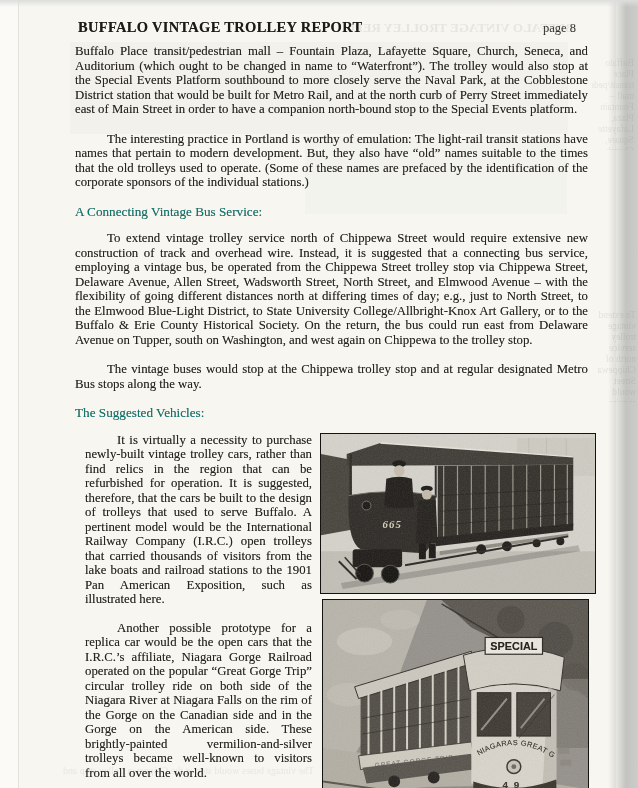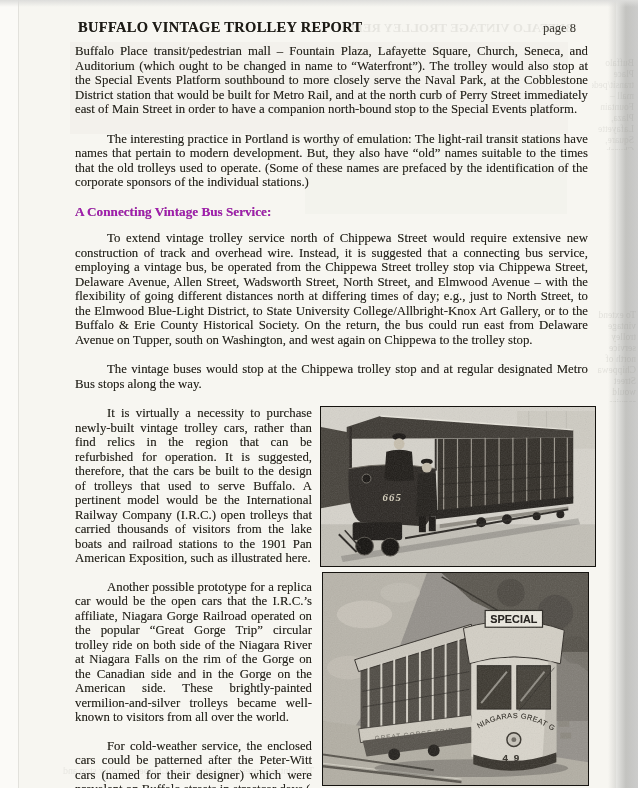--- a/index.html
+++ b/index.html
@@ -37,24 +37,24 @@
     letter-spacing:.3px;color:#1d1b16;text-shadow:0 0 .4px rgba(30,28,22,.55);
   }
   .page-label{position:absolute;left:543px;top:21px;font-size:12.5px;color:#33312a;}
   .text-block{
     position:absolute;left:75px;top:44px;width:513px;
     font-size:12.8px;line-height:14.5px;text-align:justify;
     text-shadow:0 0 .35px rgba(40,38,31,.45);
   }
   .text-block p{margin:0 0 15px 0;text-indent:32px;hyphens:auto;}
   .text-block p.no-indent{text-indent:0;}
-  .sec-heading{font-size:13.2px;font-weight:bold;color:#a21caf;margin:12px 0 12px;text-indent:0;}
+  .sec-heading{font-size:13.2px;font-weight:normal;color:#0f766e;margin:12px 0 12px;text-indent:0;}
   .columns{display:flex;width:522px;margin-top:6px;}
   .col-text{width:237px;flex:0 0 237px;}
-  .col-text p{margin:0 0 14px 0;}
+  .col-text p{margin:0 0 14px 10px;}
   .col-photos{flex:0 0 277px;margin-left:8px;}
   .photo{display:block;border:1.5px solid #15130f;background:#b9b6ae;}
   .photo-top{width:274px;height:159px;font-style:italic;}
   .photo-bottom{width:265px;height:212px;margin-left:2px;margin-top:5px;}
   .photo svg{display:block;width:100%;height:100%;}
 </style>
 </head>
 <body>
 
 <div class="left-band"></div>
@@ -72,20 +72,21 @@
 
 <div class="header-title">BUFFALO VINTAGE TROLLEY REPORT</div>
 <div class="page-label">page 8</div>
 
 <div class="text-block">
   <p class="no-indent">Buffalo Place transit/pedestrian mall – Fountain Plaza, Lafayette Square, Church, Seneca, and Auditorium (which ought to be changed in name to “Waterfront”).  The trolley would also stop at the Special Events Platform southbound to more closely serve the Naval Park, at the Cobblestone District station that would be built for Metro Rail, and at the north curb of Perry Street immediately east of Main Street in order to have a companion north-bound stop to the Special Events platform.</p>
   <p>The interesting practice in Portland is worthy of emulation:  The light-rail transit stations have names that pertain to modern development.  But, they also have “old” names suitable to the times that the old trolleys used to operate.  (Some of these names are prefaced by the identification of the corporate sponsors of the individual stations.)</p>
   <div class="sec-heading">A Connecting Vintage Bus Service:</div>
   <p>To extend vintage trolley service north of Chippewa Street would require extensive new construction of track and overhead wire.  Instead, it is suggested that a connecting bus service, employing a vintage bus, be operated from the Chippewa Street trolley stop via Chippewa Street, Delaware Avenue, Allen Street, Wadsworth Street, North Street, and Elmwood Avenue – with the flexibility of going different distances north at differing times of day; e.g., just to North Street, to the Elmwood Blue-Light District, to State University College/Allbright-Knox Art Gallery, or to the Buffalo &amp; Erie County Historical Society.  On the return, the bus could run east from Delaware Avenue on Tupper, south on Washington, and west again on Chippewa to the trolley stop.</p>
   <p>The vintage buses would stop at the Chippewa trolley stop and at regular designated Metro Bus stops along the way.</p>
+  <div class="sec-heading">The Suggested Vehicles:</div>
 
   <div class="columns">
     <div class="col-text">
       <p class="no-indent" style="text-indent:32px">It is virtually a necessity to purchase newly-built vintage trolley cars, rather than find relics in the region that can be refurbished for operation.  It is suggested, therefore, that the cars be built to the design of trolleys that used to serve Buffalo.  A pertinent model would be the International Railway Company (I.R.C.) open trolleys that carried thousands of visitors from the lake boats and railroad stations to the 1901 Pan American Exposition, such as illustrated here.</p>
       <p>Another possible prototype for a replica car would be the open cars that the I.R.C.’s affiliate, Niagara Gorge Railroad operated on the popular “Great Gorge Trip” circular trolley ride on both side of the Niagara River at Niagara Falls on the rim of the Gorge on the Canadian side and in the Gorge on the American side.  These brightly-painted vermilion-and-silver trolleys became well-known to visitors from all over the world.</p>
       <p><span>For cold-weather service, the enclosed cars could be patterned after the Peter-Witt cars (named for their designer) which were prevalent on Buffalo streets in streetcar days (</span></p>
     </div>
 
     <div class="col-photos">
 

